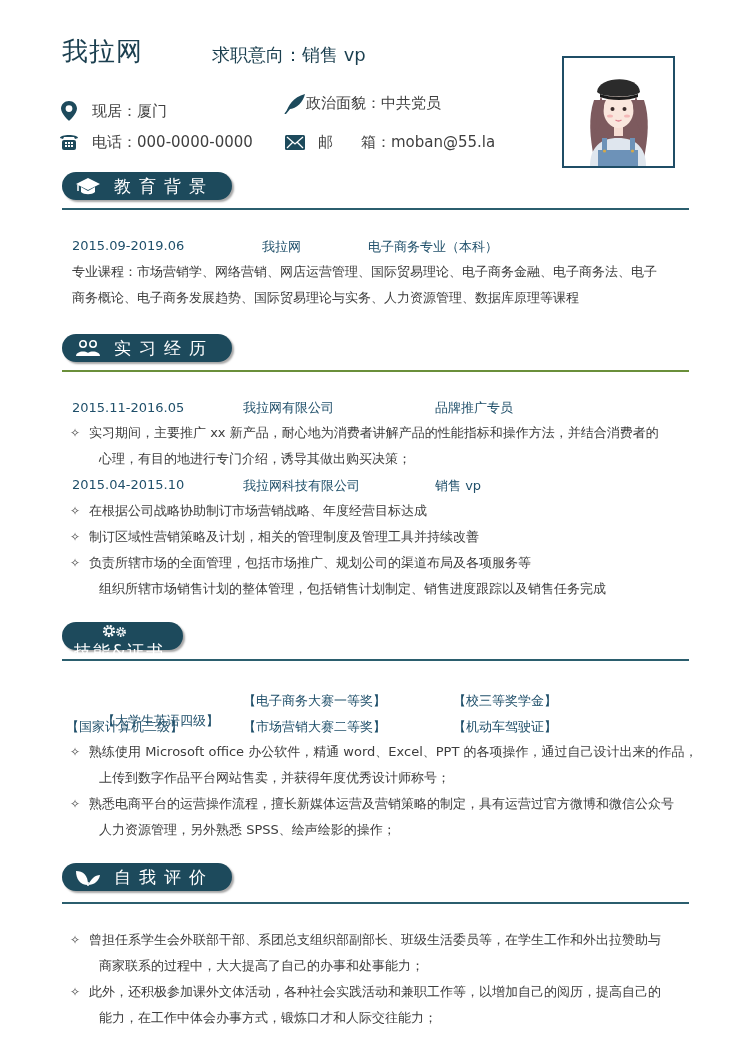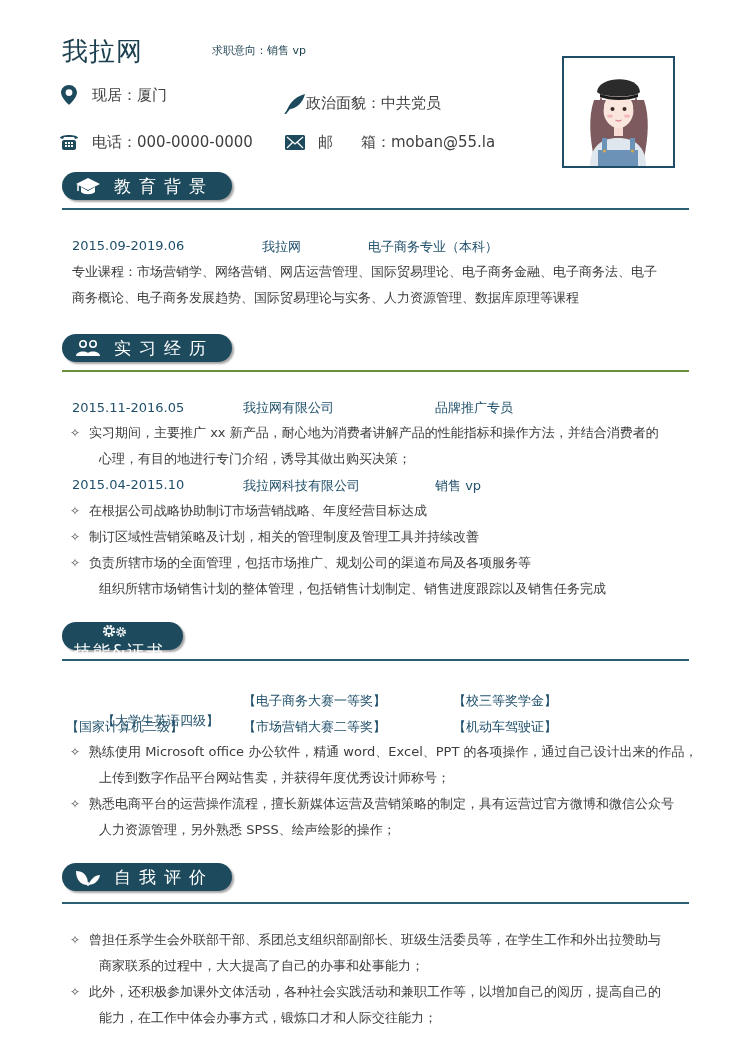--- a/index.html
+++ b/index.html
@@ -2,21 +2,21 @@
 <html><head>
 <meta charset="utf-8">
 <style>
   * { margin: 0; padding: 0; box-sizing: border-box; }
   html, body { width: 750px; height: 1058px; background: #ffffff; overflow: hidden; }
   body { font-family: "DejaVu Sans", "Liberation Sans", sans-serif; color: #3a3a3a; position: relative; }
 
   .abs { position: absolute; }
 
   .name { left: 62px; top: 34px; font-size: 26px; color: #1b3f4f; letter-spacing: 1px; }
-  .intent { left: 212px; top: 43px; font-size: 11px; color: #1b3f4f; }
+  .intent { left: 212px; top: 43px; font-size: 18px; color: #1b3f4f; }
 
   .info-row { font-size: 15px; color: #3f3f3f; display: flex; align-items: center; }
   .info-row .ic { width: 22px; height: 22px; display: inline-flex; align-items: center; justify-content: center; margin-right: 10px; }
   .info-row .ic svg { display: block; }
 
   .photo { left: 562px; top: 56px; width: 113px; height: 112px; border: 2px solid #1f4d66; background: #fff; overflow: hidden; }
 
   .sec-head { left: 62px; height: 30px; display: flex; align-items: center; justify-content: center; }
   .pill { height: 28px; background: #1d4a5c; border-radius: 14px; display: flex; align-items: center; padding: 0 18px 0 12px; box-shadow: 2px 2px 2px rgba(0,0,0,0.35); color: #fff; font-size: 17px; letter-spacing: 8px; }
   .pill .pic { width: 28px; height: 20px; margin-right: 12px; display: inline-flex; align-items: center; justify-content: center; }
@@ -32,21 +32,21 @@
   .indent { padding-left: 37px; }
 
   .cert { font-size: 13px; color: #1f4f6a; }
 </style>
 </head>
 <body>
 
 <div class="abs name">我拉网</div>
 <div class="abs intent">求职意向：销售 vp</div>
 
-<div class="abs info-row" style="left:58px; top:84px;">
+<div class="abs info-row" style="left:58px; top:100px;">
   <span class="ic">
     <svg width="16" height="20" viewBox="0 0 16 20">
         <path d="M8 0C3.6 0 0 3.4 0 7.6 0 13 8 20 8 20s8-7 8-12.4C16 3.4 12.4 0 8 0zm0 11a3.4 3.4 0 1 1 0-6.8A3.4 3.4 0 0 1 8 11z" fill="#1d4a5c"></path>
       </svg>
   </span>
   <span style="margin-left:2px;">现居：厦门</span>
 </div>
 
 <div class="abs info-row" style="left:284px; top:92px;">
   <span class="ic" style="margin-right:0;">

